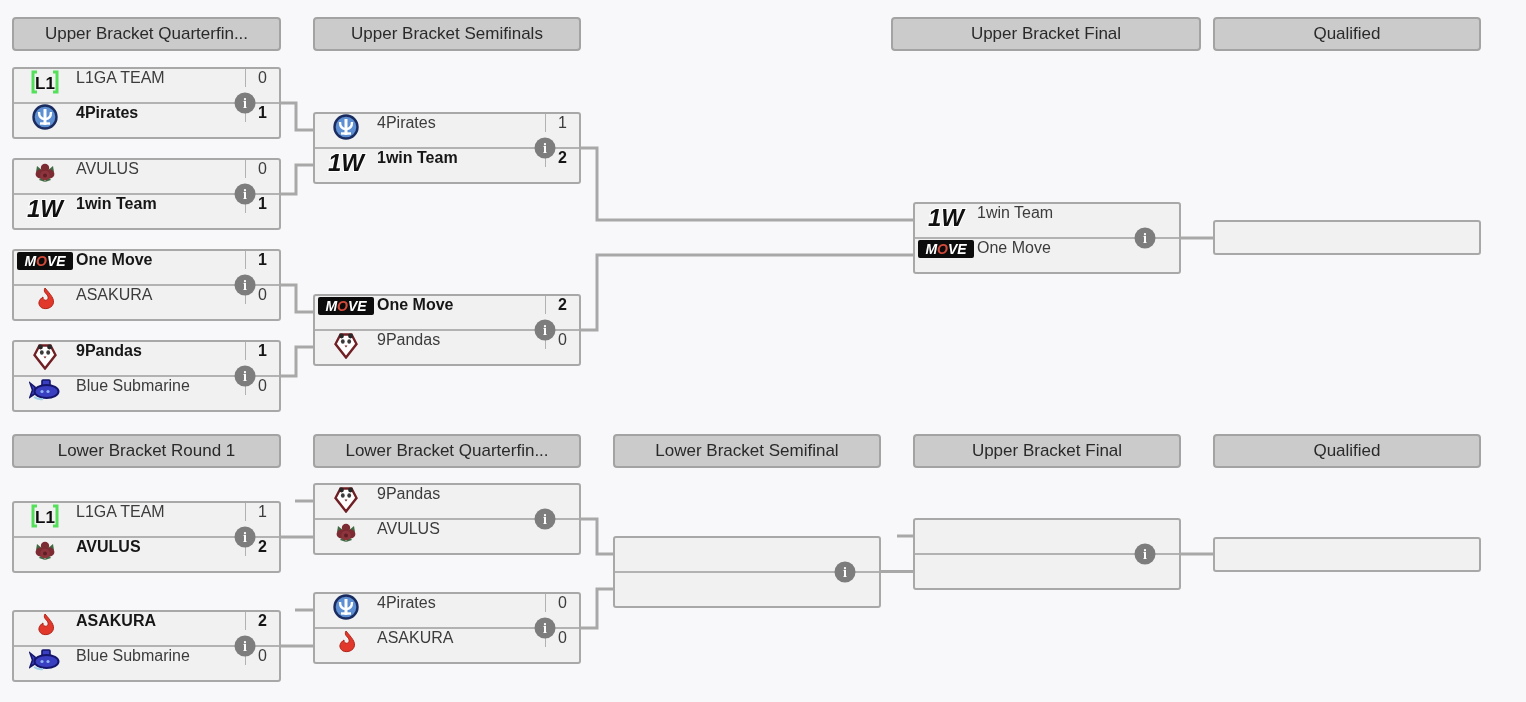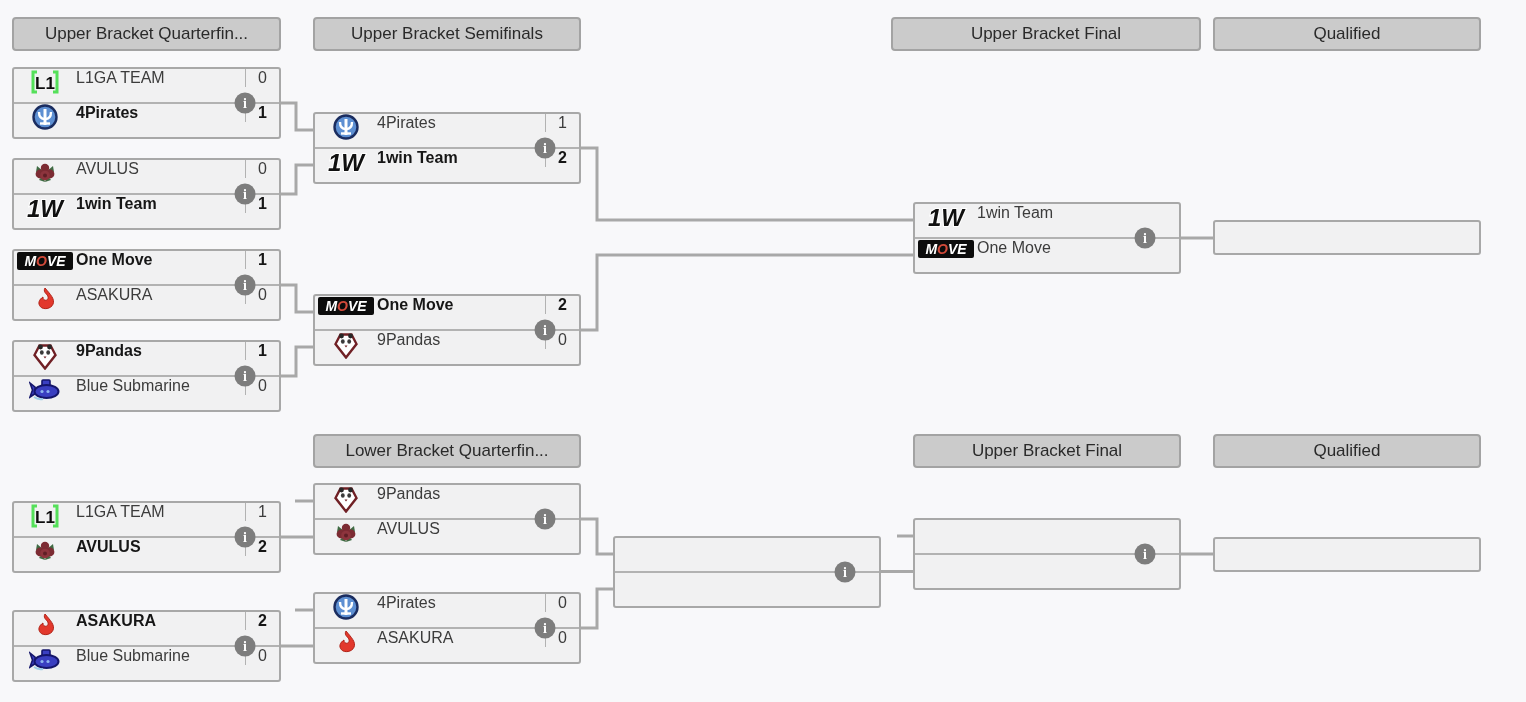--- a/index.html
+++ b/index.html
@@ -286,21 +286,23 @@
           </svg>
         </span>
       <span class="tname">One Move</span>
       <span class="tscore"></span>
     </div>
     <span class="info">i</span>
   </div>
 
   <div class="slot" style="left:1213px;top:220px;width:268px"></div>
 
+  <div class="hdr" style="left:12px;top:434px;width:269px">Lower Bracket Round 1</div>
   <div class="hdr" style="left:313px;top:434px;width:268px">Lower Bracket Quarterfin...</div>
+  <div class="hdr" style="left:613px;top:434px;width:268px">Lower Bracket Semifinal</div>
   <div class="hdr" style="left:913px;top:434px;width:268px">Upper Bracket Final</div>
   <div class="hdr" style="left:1213px;top:434px;width:268px">Qualified</div>
 
   <div class="match" style="left:12px;top:501px;width:269px">
     <div class="row" data-win="false">
       <span class="ticon">
           <svg width="32" height="26">
             <use href="#sym-l1"></use>
           </svg>
         </span>

